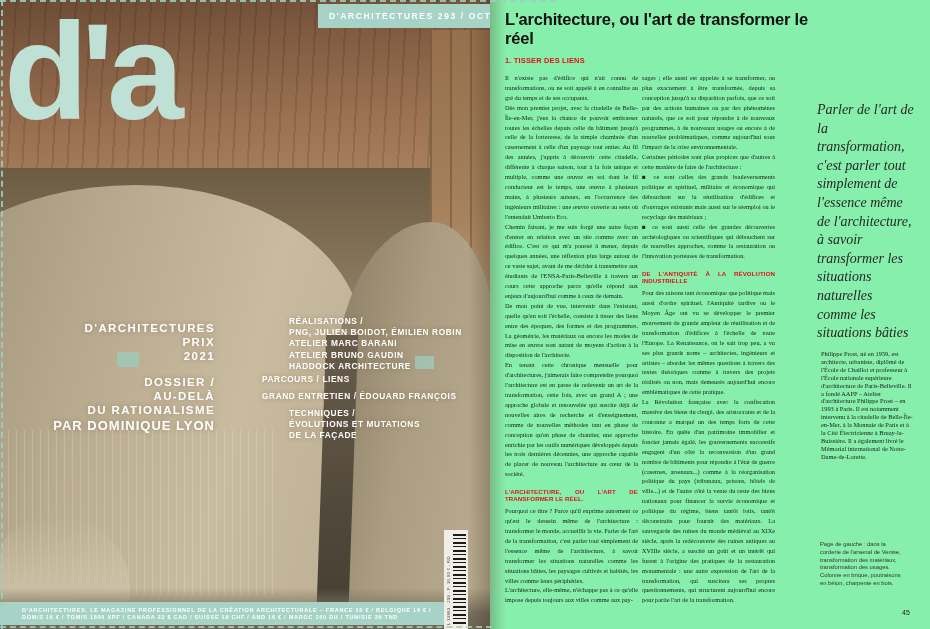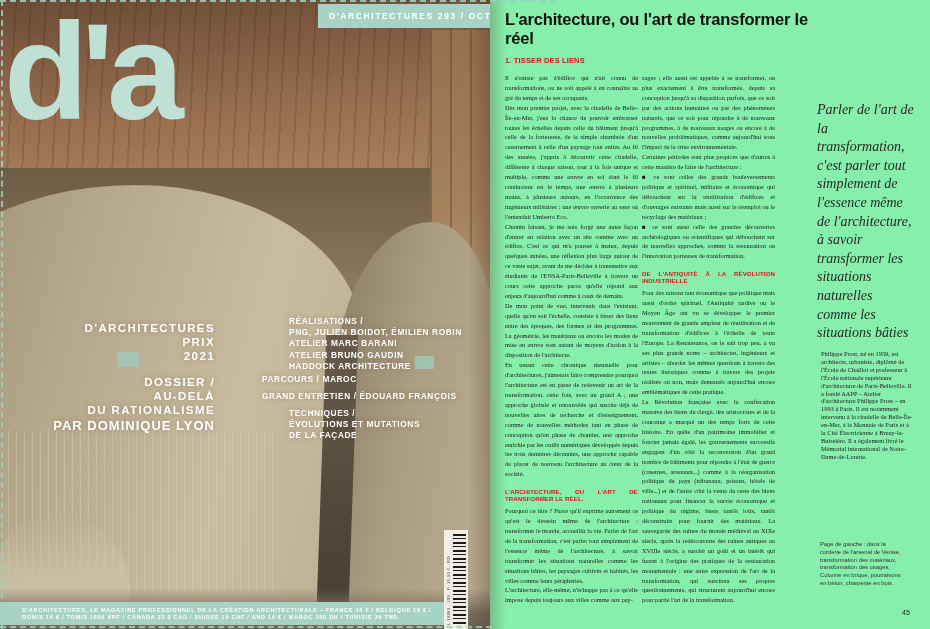--- a/index.html
+++ b/index.html
@@ -144,21 +144,21 @@
     </div>
 
     <div class="cov-txt blk-left reals">
       <div>RÉALISATIONS /</div>
       <div>PNG, JULIEN BOIDOT, ÉMILIEN ROBIN</div>
       <div>ATELIER MARC BARANI</div>
       <div>ATELIER BRUNO GAUDIN</div>
       <div>HADDOCK ARCHITECTURE</div>
     </div>
 
-    <div class="cov-txt blk-left parcours">PARCOURS / MAROC</div>
+    <div class="cov-txt blk-left parcours">PARCOURS / LIENS</div>
     <div class="cov-txt blk-left entretien">GRAND ENTRETIEN / ÉDOUARD FRANÇOIS</div>
 
     <div class="cov-txt blk-left tech">
       <div>TECHNIQUES /</div>
       <div>ÉVOLUTIONS ET MUTATIONS</div>
       <div>DE LA FAÇADE</div>
     </div>
 
     <div class="band-bottom">
       <div>D'ARCHITECTURES, LE MAGAZINE PROFESSIONNEL DE LA CRÉATION ARCHITECTURALE – FRANCE 16 € / BELGIQUE 16 € /</div>

